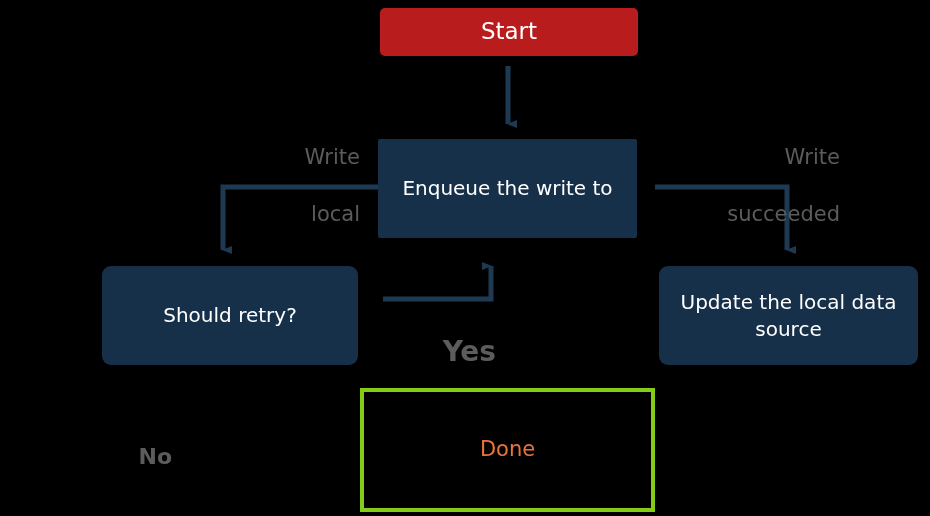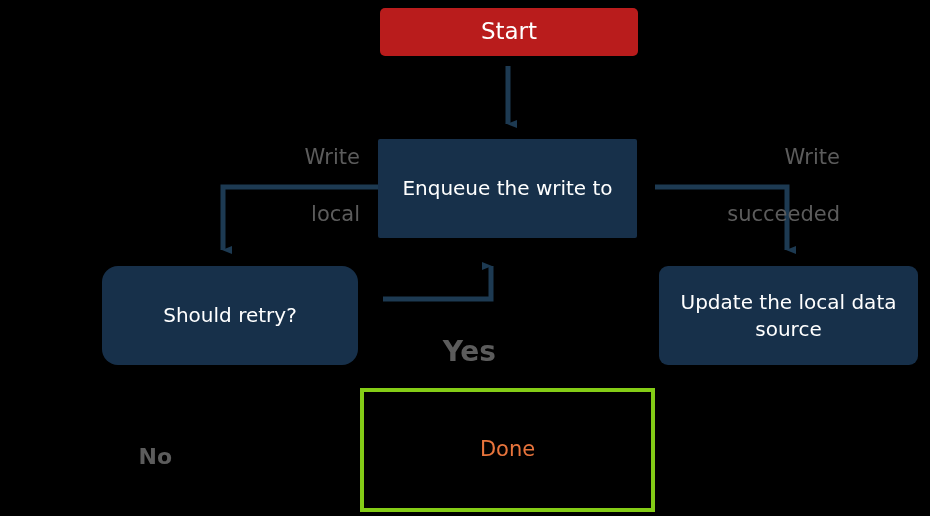--- a/index.html
+++ b/index.html
@@ -46,21 +46,21 @@
     font-size: 20px;
     line-height: 1.35;
     padding: 0 14px;
   }
   .node-retry {
     left: 102px;
     top: 266px;
     width: 256px;
     height: 99px;
     background: #17304a;
-    border-radius: 16px;
+    border-radius: 9px;
     color: #ffffff;
     font-size: 20px;
     line-height: 1.35;
     padding: 0 14px;
   }
   .node-update {
     left: 659px;
     top: 266px;
     width: 259px;
     height: 99px;

